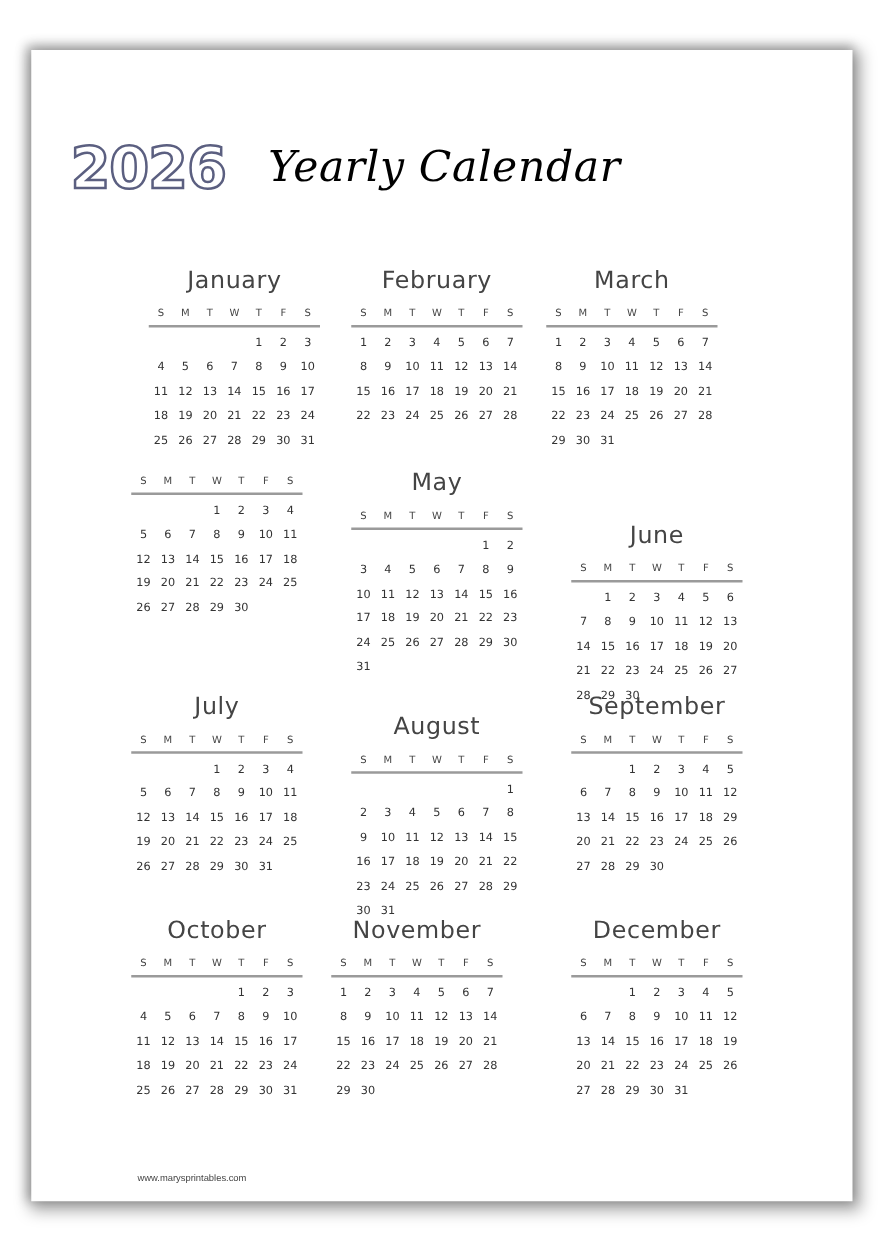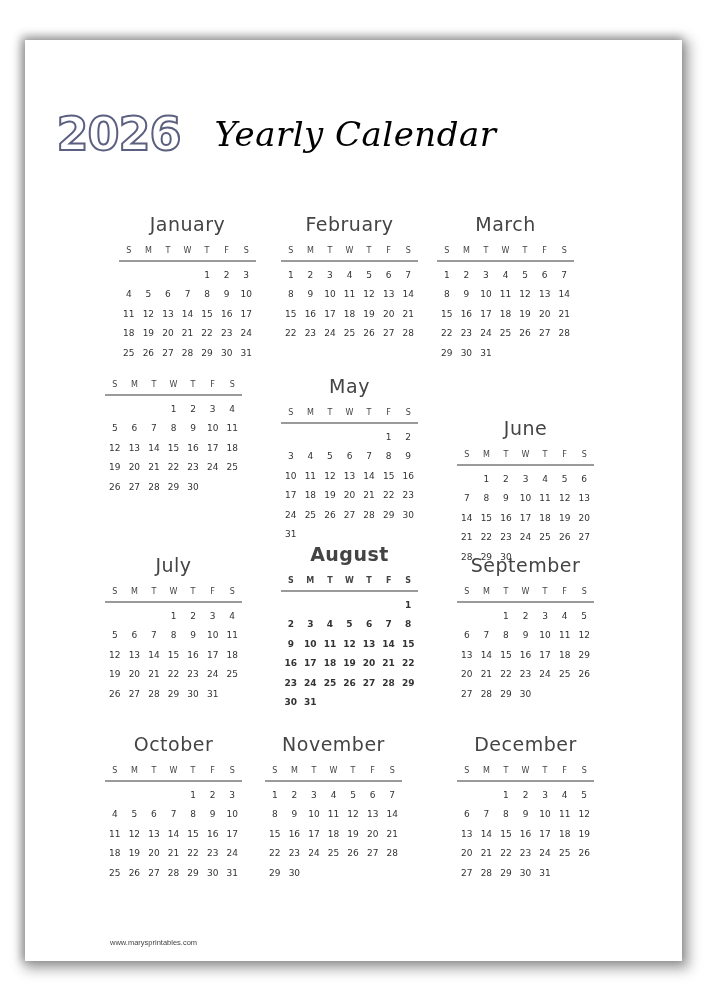--- a/index.html
+++ b/index.html
@@ -391,21 +391,21 @@
         <span>24</span>
         <span>25</span>
         <span>26</span>
         <span>27</span>
         <span>28</span>
         <span>29</span>
         <span>30</span>
         <span>31</span>
       </div>
     </div>
-    <div class="month" style="left: 176px; top: 330px; font-weight: bold;">
+    <div class="month" style="left: 176px; top: 357px;">
       <div class="month-name">August</div>
       <div class="dow">
         <span>S</span>
         <span>M</span>
         <span>T</span>
         <span>W</span>
         <span>T</span>
         <span>F</span>
         <span>S</span>
       </div>

